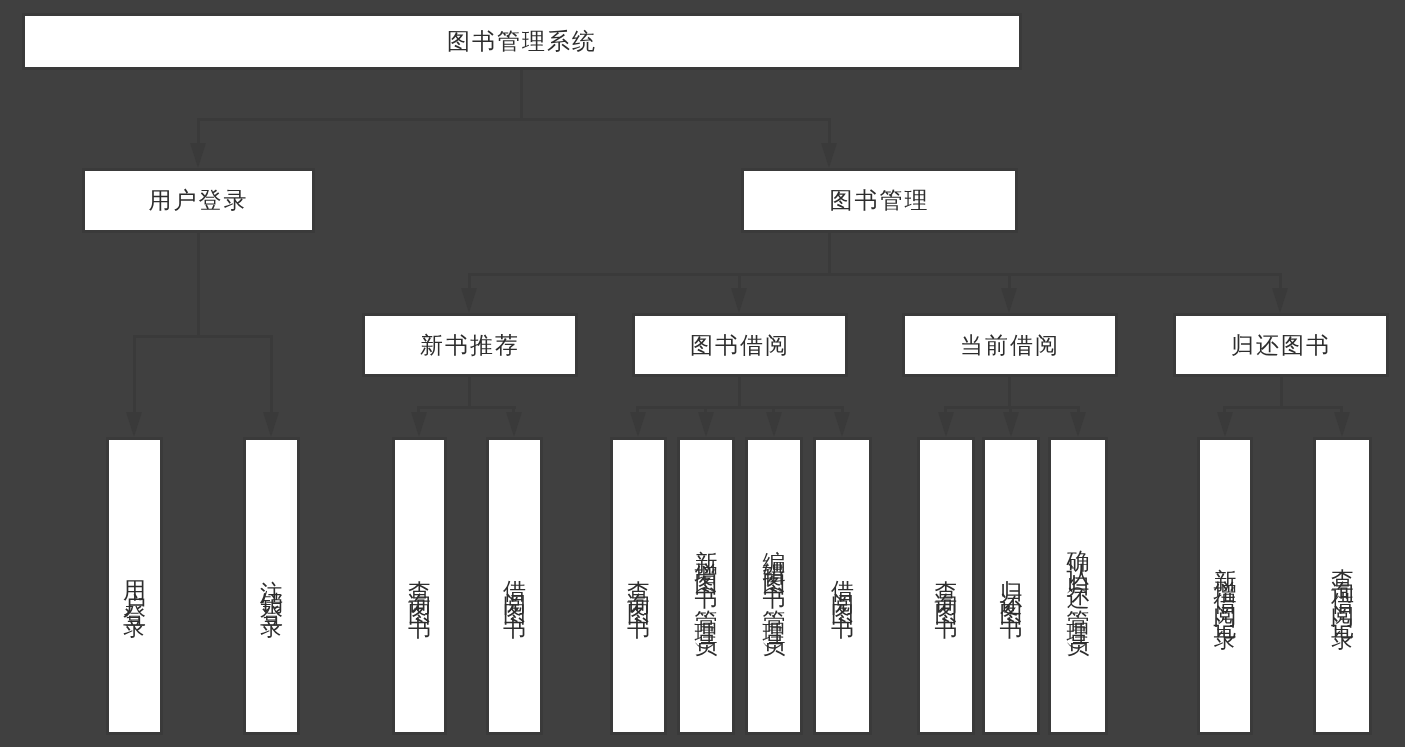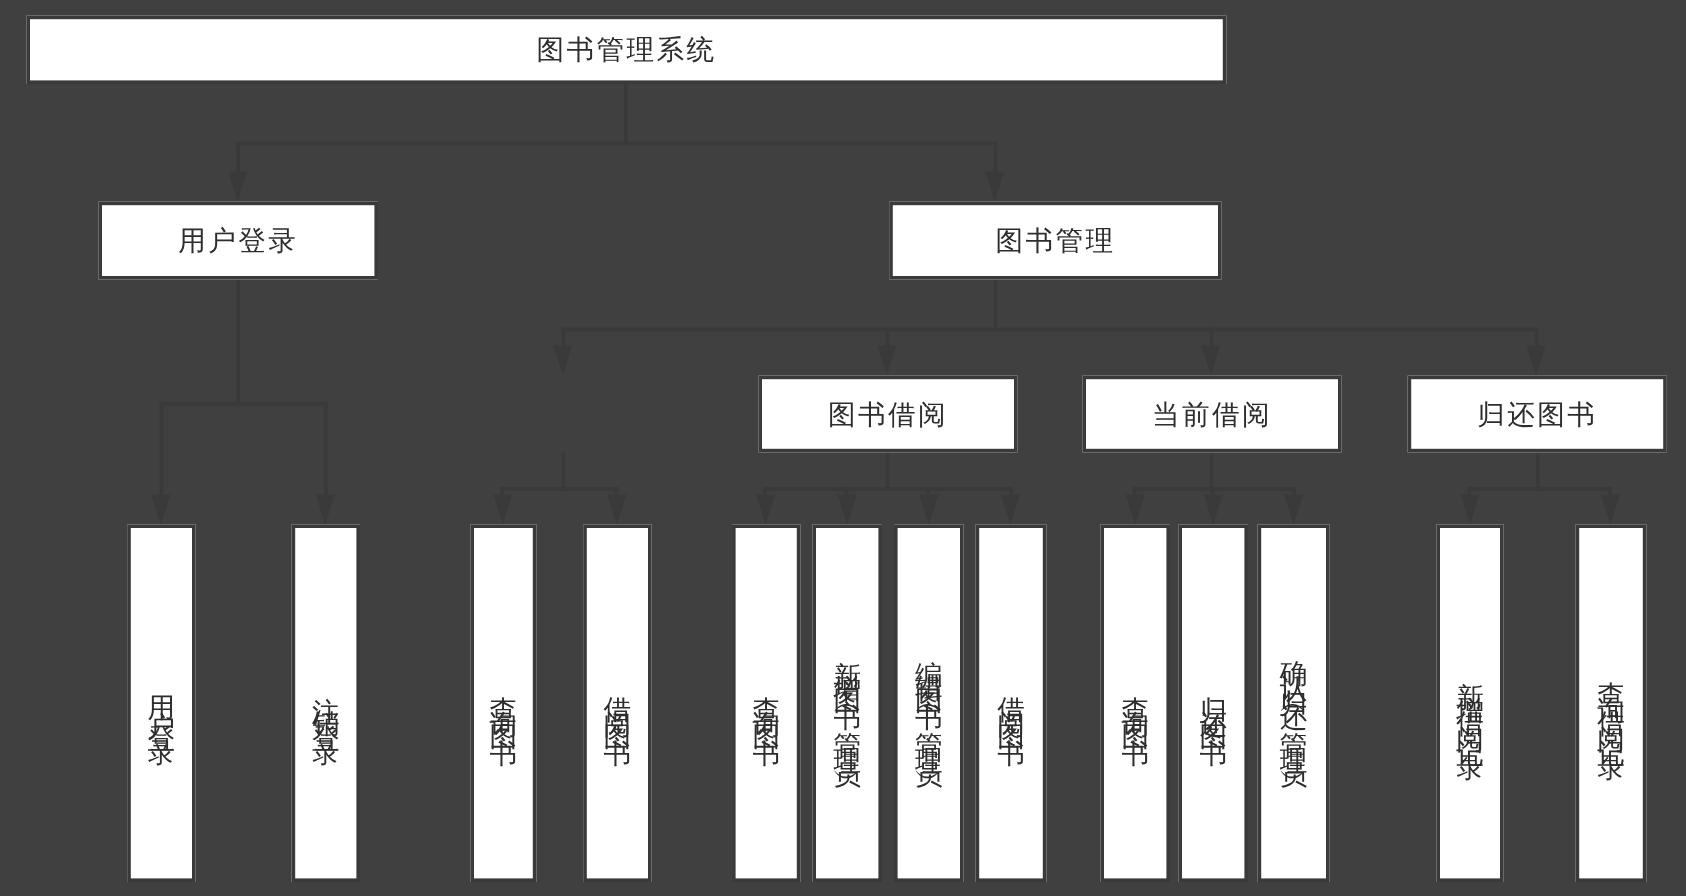--- a/index.html
+++ b/index.html
@@ -118,20 +118,23 @@
   </div>
 
   <div class="box" style="left:82px;top:168px;width:233px;height:65px;">
     <span>用户登录</span>
   </div>
 
   <div class="box" style="left:713px;top:168px;width:277px;height:65px;margin-left:28px;">
     <span>图书管理</span>
   </div>
 
+  <div class="box" style="left:362px;top:313px;width:216px;height:64px;">
+    <span>新书推荐</span>
+  </div>
 
   <div class="box" style="left:632px;top:313px;width:216px;height:64px;">
     <span>图书借阅</span>
   </div>
 
   <div class="box" style="left:902px;top:313px;width:216px;height:64px;">
     <span>当前借阅</span>
   </div>
 
   <div class="box" style="left:1173px;top:313px;width:216px;height:64px;">

